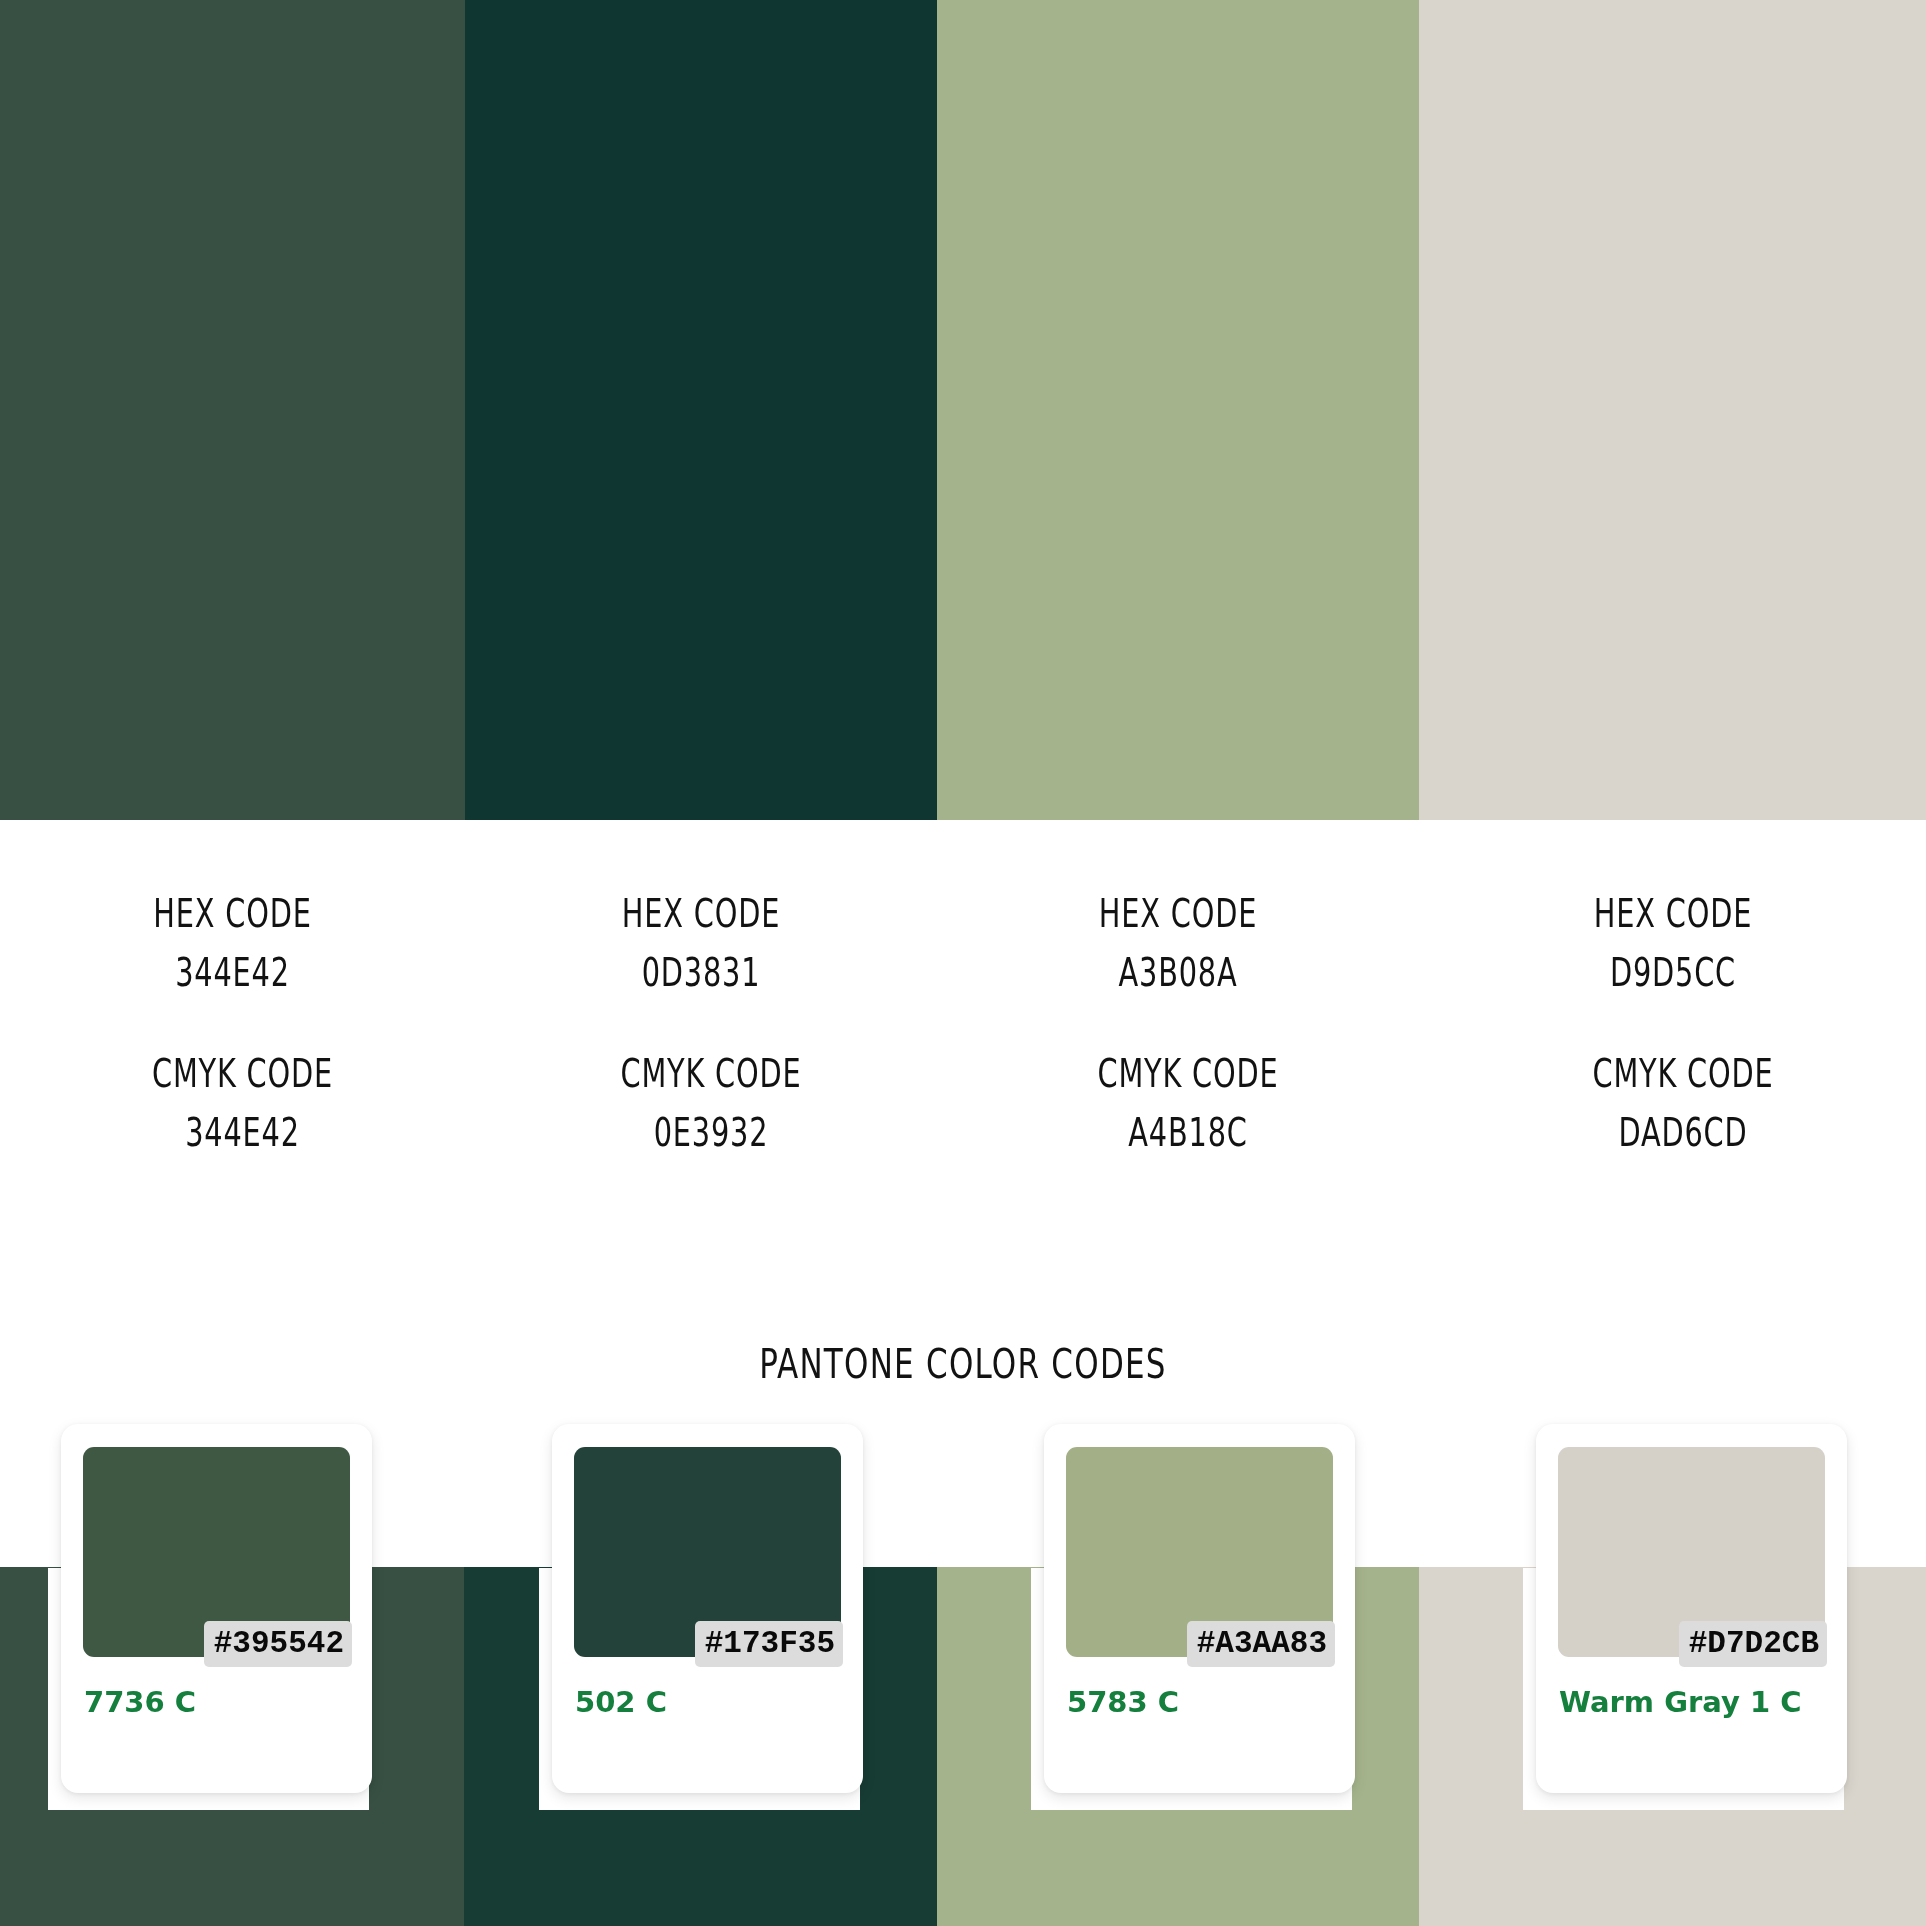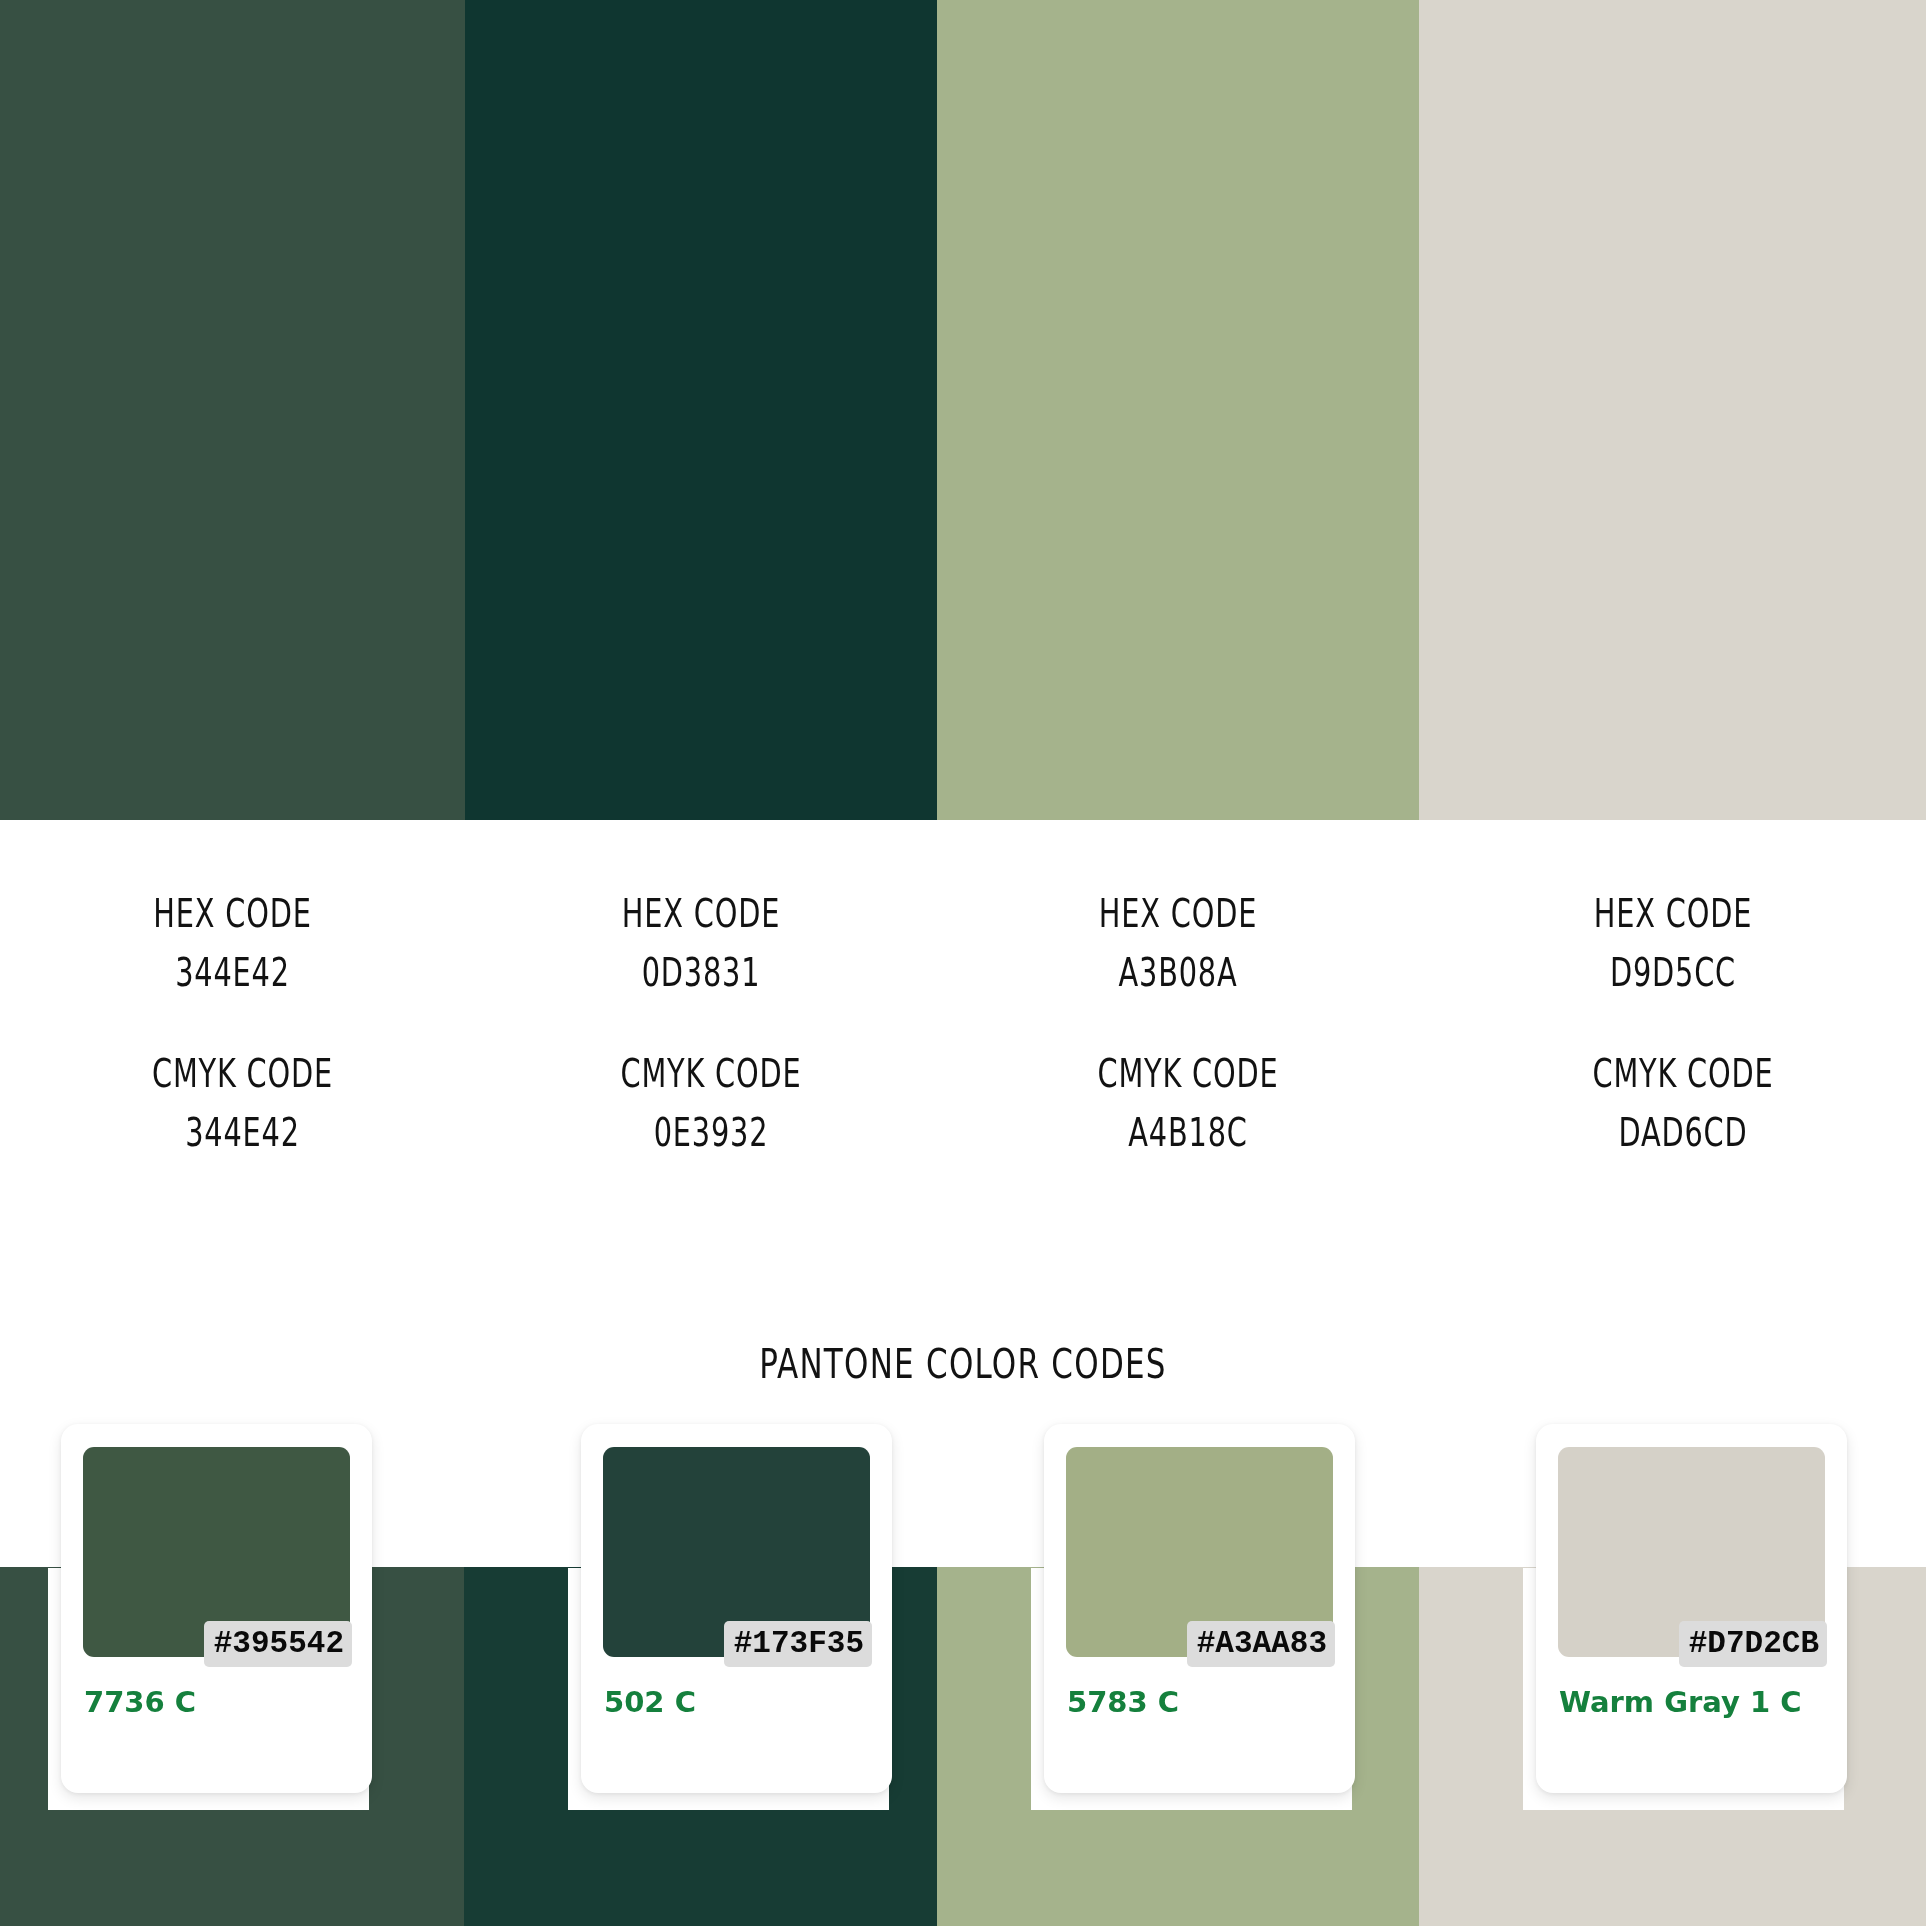--- a/index.html
+++ b/index.html
@@ -63,21 +63,21 @@
   .stripseg{position:absolute;top:0;height:359px;}
   .stripseg.s0{left:0px;    width:464px;}
   .stripseg.s1{left:464px;  width:473px;}
   .stripseg.s2{left:937px; width:482px;}
   .stripseg.s3{left:1419px; width:508px;}
 
   
   .cards{position:absolute;left:0;top:0;width:1926px;height:1926px;}
   .cardwrap{position:absolute;top:1424px;width:371px;height:386px;}
   .cardwrap.w0{left:48px;}
-  .cardwrap.w1{left:568px;}
+  .cardwrap.w1{left:539px;}
   .cardwrap.w2{left:1031px;}
   .cardwrap.w3{left:1523px;}
 
   
   .card-backdrop{
     position:absolute;left:0px;top:144px;width:321px;height:242px;
     background:#ffffff;
   }
   .card{
     position:absolute;left:13px;top:0px;width:311px;height:369px;

